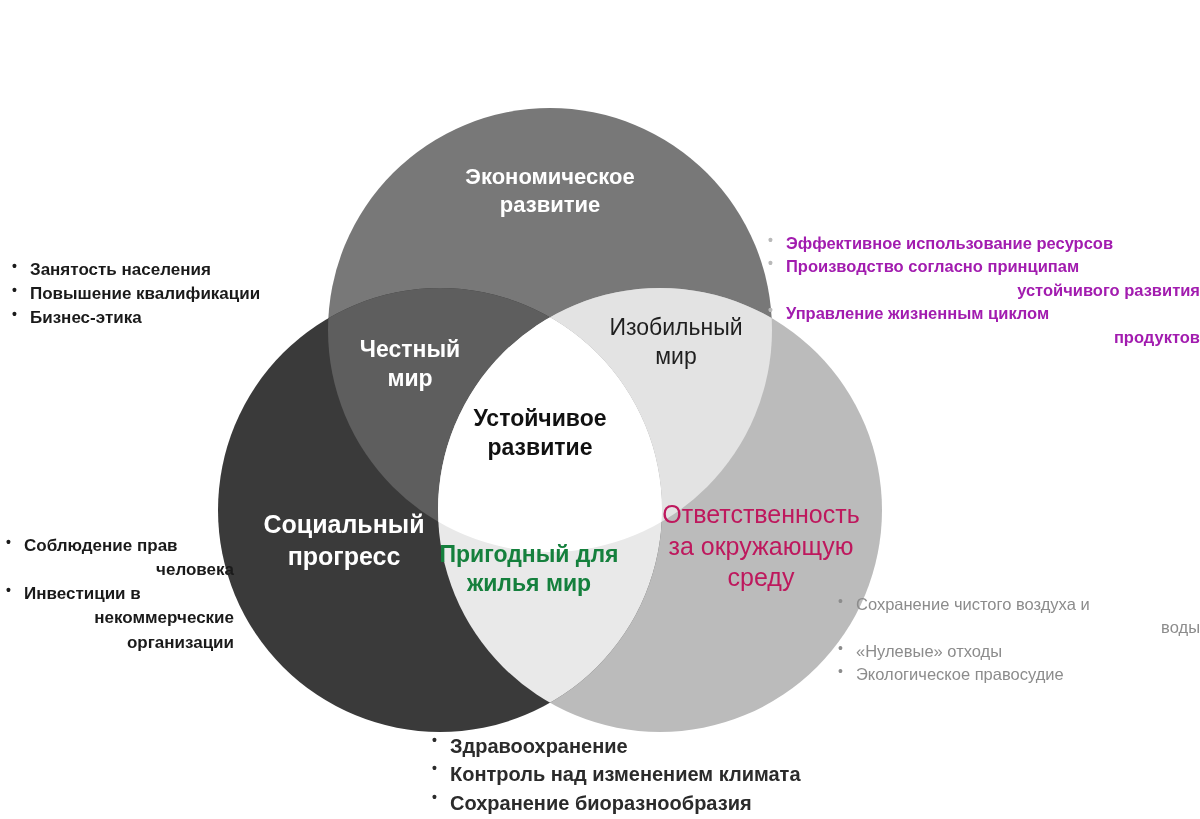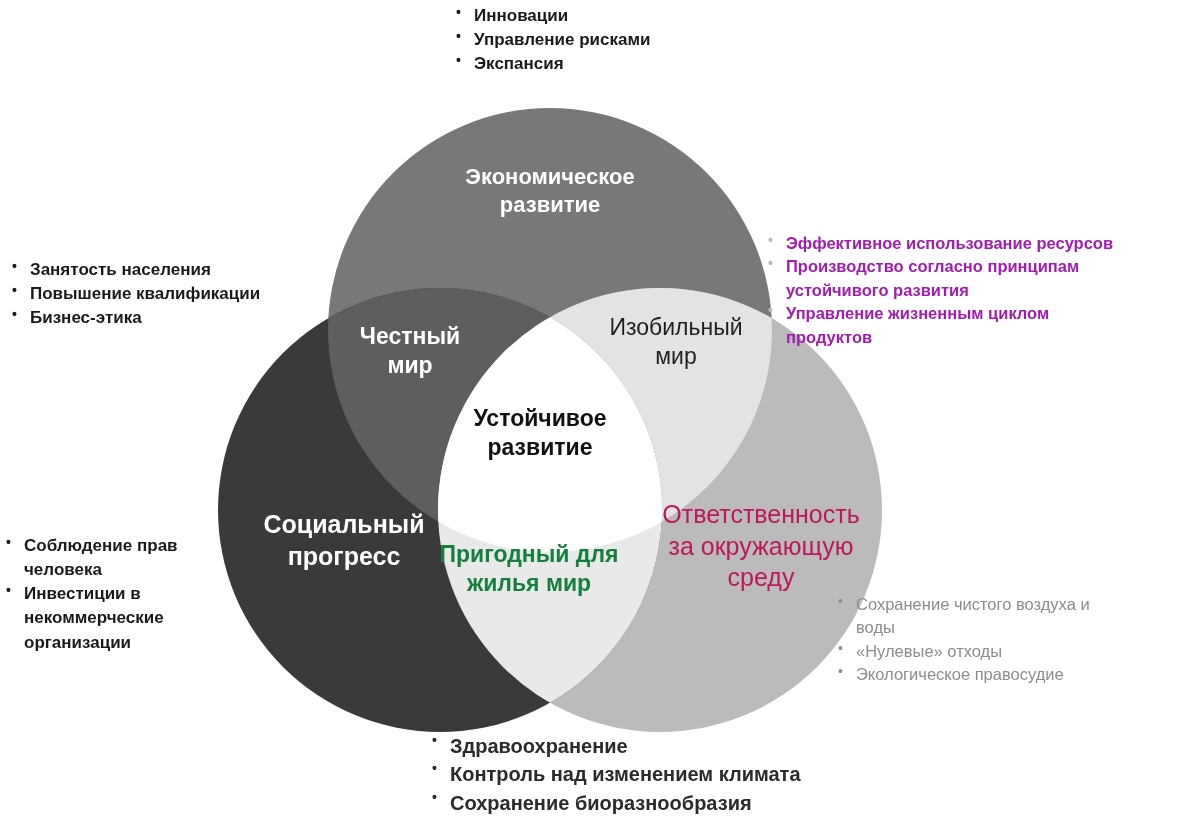--- a/index.html
+++ b/index.html
@@ -42,21 +42,21 @@
     line-height: 1.42;
   }
   .bullets li::before {
     content: "\2022";
     position: absolute;
     left: 4px;
     top: -1px;
     font-size: 14px;
   }
   .bullets li.cont::before { content: ""; }
-  .bullets li.cont { padding-left: 22px; }
+  .bullets li.cont { padding-left: 22px; text-align: right; }
 
   .bold-dark { font-weight: bold; color: #1a1a1a; font-size: 17px; }
   .plain-dark { font-weight: bold; color: #2b2b2b; font-size: 20px; }
   .ghost { color: #a21caf; font-weight: bold; font-size: 16.5px; }
   .ghost li::before { color: #b9b9b9; }
   .mid-grey { color: #8c8c8c; font-weight: normal; font-size: 16.5px; margin-top: 11px; }
   .mid-grey li::before { color: #8c8c8c; }
 
   
   #notes-top      { left: 452px; top: 4px;   width: 330px; }
@@ -79,21 +79,21 @@
   }
   #lbl-social {
     left: 236px; top: 509px; width: 216px;
     color: #ffffff; font-weight: bold; font-size: 25px;
   }
   #lbl-environment {
     left: 640px; top: 499px; width: 242px;
     color: #be185d; font-weight: normal; font-size: 25px;
   }
   #lbl-fair {
-    left: 330px; top: 322px; width: 160px;
+    left: 330px; top: 335px; width: 160px;
     color: #ffffff; font-weight: bold; font-size: 23px;
   }
   #lbl-abundant {
     left: 586px; top: 313px; width: 180px;
     color: #1f1f1f; font-weight: normal; font-size: 23px;
   }
   #lbl-livable {
     left: 416px; top: 540px; width: 226px;
     color: #15803d; font-weight: bold; font-size: 23px;
   }
@@ -151,25 +151,20 @@
 
   <div class="lbl" id="lbl-fair">Честный
 мир</div>
   <div class="lbl" id="lbl-abundant">Изобильный
 мир</div>
   <div class="lbl" id="lbl-livable">Пригодный для
 жилья мир</div>
   <div class="lbl" id="lbl-sustainable">Устойчивое
 развитие</div>
 
-  <ul class="bullets bold-dark" id="notes-top">
-      <li>Инновации</li>
-      <li>Управление рисками</li>
-      <li>Экспансия</li>
-    </ul>
   <ul class="bullets bold-dark" id="notes-left-top">
       <li>Занятость населения</li>
       <li>Повышение квалификации</li>
       <li>Бизнес-этика</li>
     </ul>
   <ul class="bullets bold-dark" id="notes-left-bot">
       <li>Соблюдение прав</li>
       <li class="cont">человека</li>
       <li>Инвестиции в</li>
       <li class="cont">некоммерческие</li>

